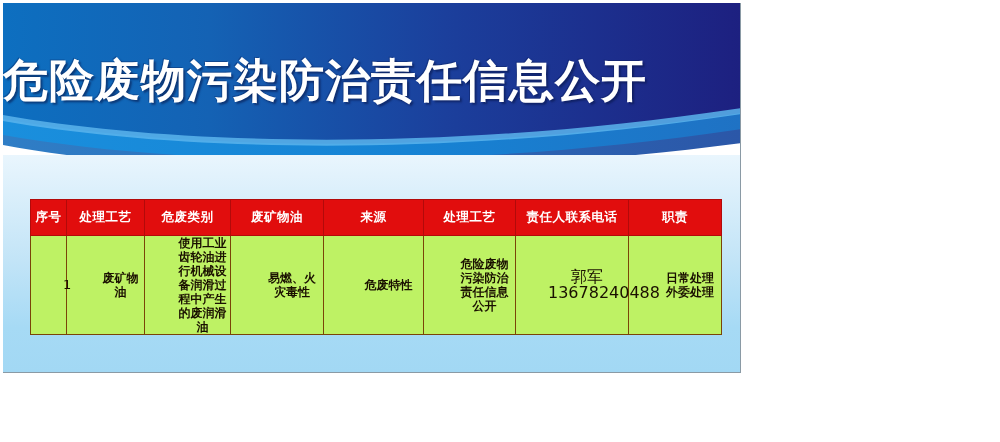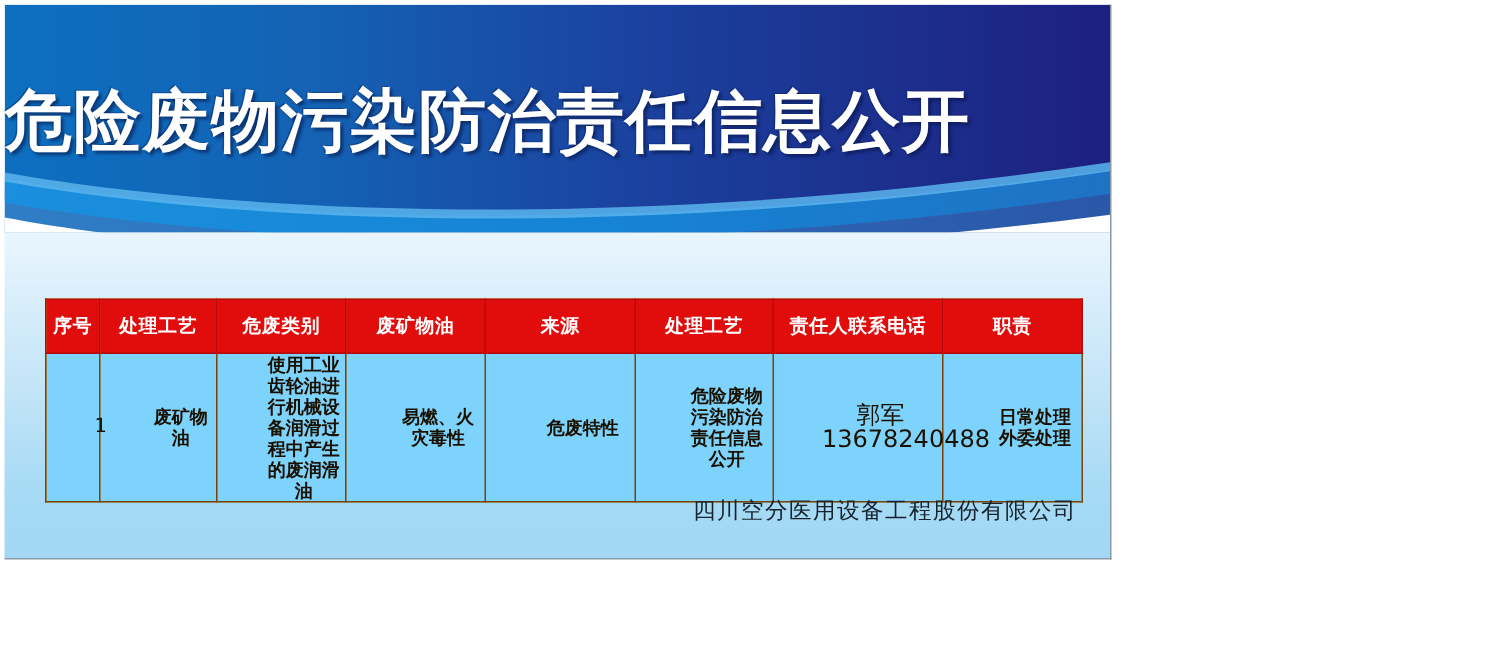--- a/index.html
+++ b/index.html
@@ -76,21 +76,21 @@
     background: #e10d0d;
     color: #ffffff;
     font-size: 12.5px;
     font-weight: bold;
     height: 35px;
     letter-spacing: 0.5px;
     border-color: #b30a0a;
     margin-top: 42px;
   }
   #info-table tbody td {
-    background: #7dd3fc;
+    background: #bef264;
     color: #1a1000;
     font-size: 12px;
     font-weight: bold;
     height: 70px;
     line-height: 14px;
     padding-left: 32px;
   }
   #info-table tbody td.num {
     font-weight: normal;
     font-size: 13px;
@@ -186,15 +186,14 @@
         <td>危险废物污染防治责任信息公开</td>
         <td class="phone">
           <div>郭军</div>
           <div>13678240488</div>
         </td>
         <td>日常处理外委处理</td>
       </tr>
     </tbody>
   </table>
 
-  <div id="company">四川空分医用设备工程股份有限公司</div>
 
 </div>
 
 </body></html>

